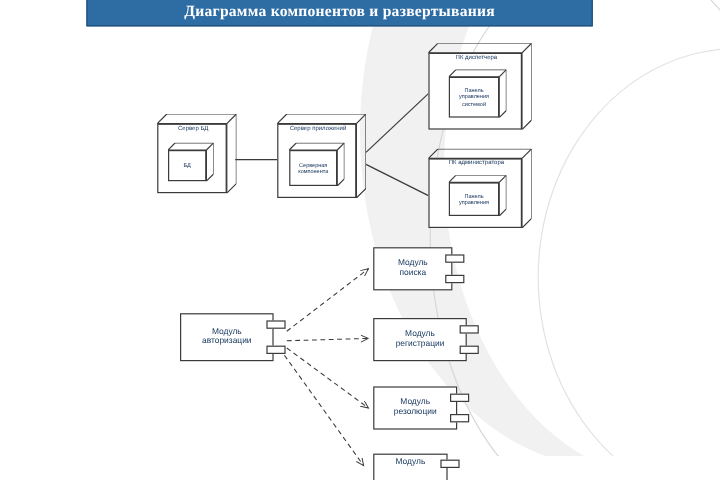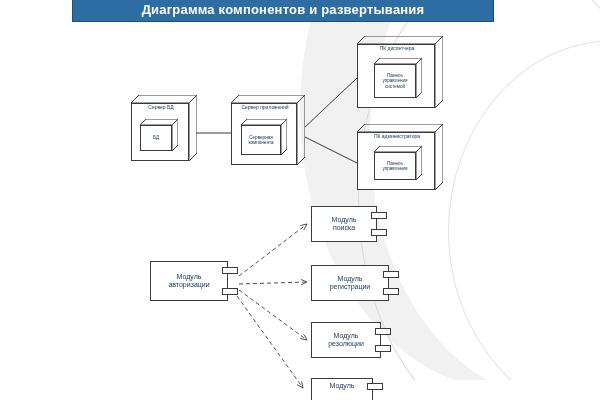--- a/index.html
+++ b/index.html
@@ -46,20 +46,21 @@
   .title-bar {
     position:absolute; left:72px; top:-4px;
     width:420px; height:24px;
     background:#2e6da4;
     border:1px solid #1f4e79;
     display:flex; align-items:center; justify-content:center;
   }
   .title-bar span {
     color:#ffffff; font-weight:bold; font-size:13px; letter-spacing:0.2px;
     white-space:nowrap;
+    font-family:Liberation Serif, serif;
   }
 
   
   .canvas {
     position:absolute; left:0; top:0; width:600px; height:400px;
   }
   svg.lines { position:absolute; left:0; top:0; width:600px; height:400px; }
 
   
   .node3d {

